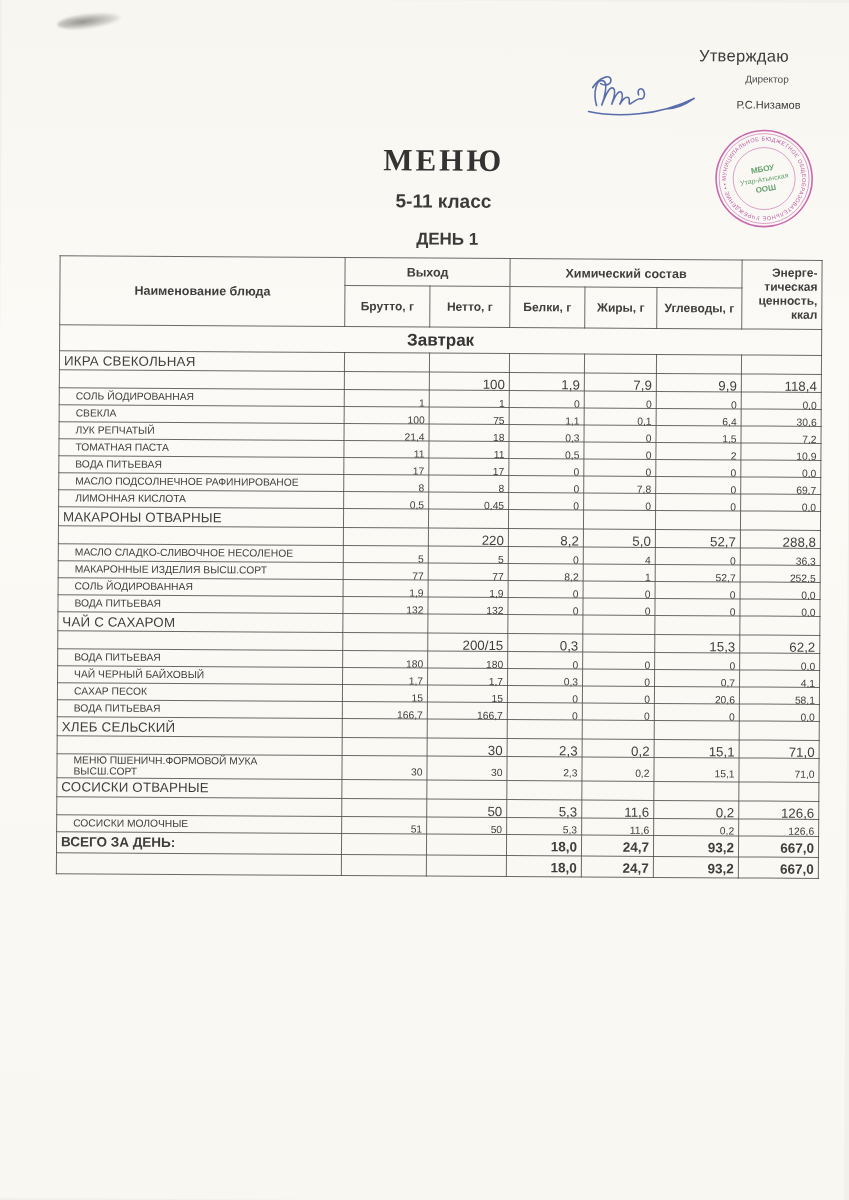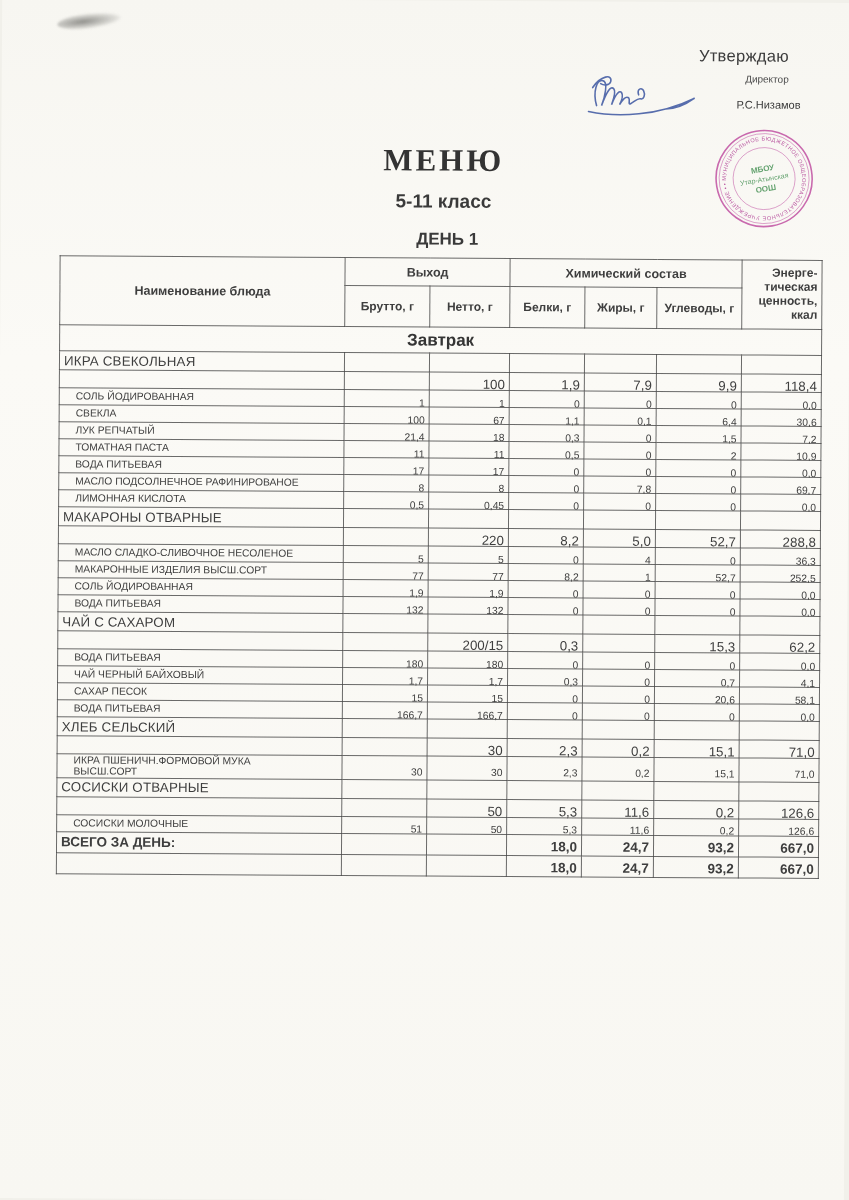--- a/index.html
+++ b/index.html
@@ -144,21 +144,21 @@
             <td class="num"><span class="cv">1</span></td>
             <td class="num"><span class="cv">1</span></td>
             <td class="num"><span class="cv">0</span></td>
             <td class="num"><span class="cv">0</span></td>
             <td class="num"><span class="cv">0</span></td>
             <td class="num"><span class="cv">0,0</span></td>
           </tr>
           <tr class="ingredient-row">
             <td class="name"><span class="cv">СВЕКЛА</span></td>
             <td class="num"><span class="cv">100</span></td>
-            <td class="num"><span class="cv">67</span></td>
+            <td class="num"><span class="cv">75</span></td>
             <td class="num"><span class="cv">1,1</span></td>
             <td class="num"><span class="cv">0,1</span></td>
             <td class="num"><span class="cv">6,4</span></td>
             <td class="num"><span class="cv">30,6</span></td>
           </tr>
           <tr class="ingredient-row">
             <td class="name"><span class="cv">ЛУК РЕПЧАТЫЙ</span></td>
             <td class="num"><span class="cv">21,4</span></td>
             <td class="num"><span class="cv">18</span></td>
             <td class="num"><span class="cv">0,3</span></td>
@@ -322,21 +322,21 @@
           <tr class="dish-value-row">
             <td class="name"><span class="cv"></span></td>
             <td class="num"><span class="cv"></span></td>
             <td class="num"><span class="cv">30</span></td>
             <td class="num"><span class="cv">2,3</span></td>
             <td class="num"><span class="cv">0,2</span></td>
             <td class="num"><span class="cv">15,1</span></td>
             <td class="num"><span class="cv">71,0</span></td>
           </tr>
           <tr class="ingredient-row">
-            <td class="name"><span class="cv">ИКРА ПШЕНИЧН.ФОРМОВОЙ МУКА
+            <td class="name"><span class="cv">МЕНЮ ПШЕНИЧН.ФОРМОВОЙ МУКА
 ВЫСШ.СОРТ</span></td>
             <td class="num"><span class="cv">30</span></td>
             <td class="num"><span class="cv">30</span></td>
             <td class="num"><span class="cv">2,3</span></td>
             <td class="num"><span class="cv">0,2</span></td>
             <td class="num"><span class="cv">15,1</span></td>
             <td class="num"><span class="cv">71,0</span></td>
           </tr>
           <tr class="dish-name-row">
             <td class="name"><span class="cv">СОСИСКИ ОТВАРНЫЕ</span></td>

